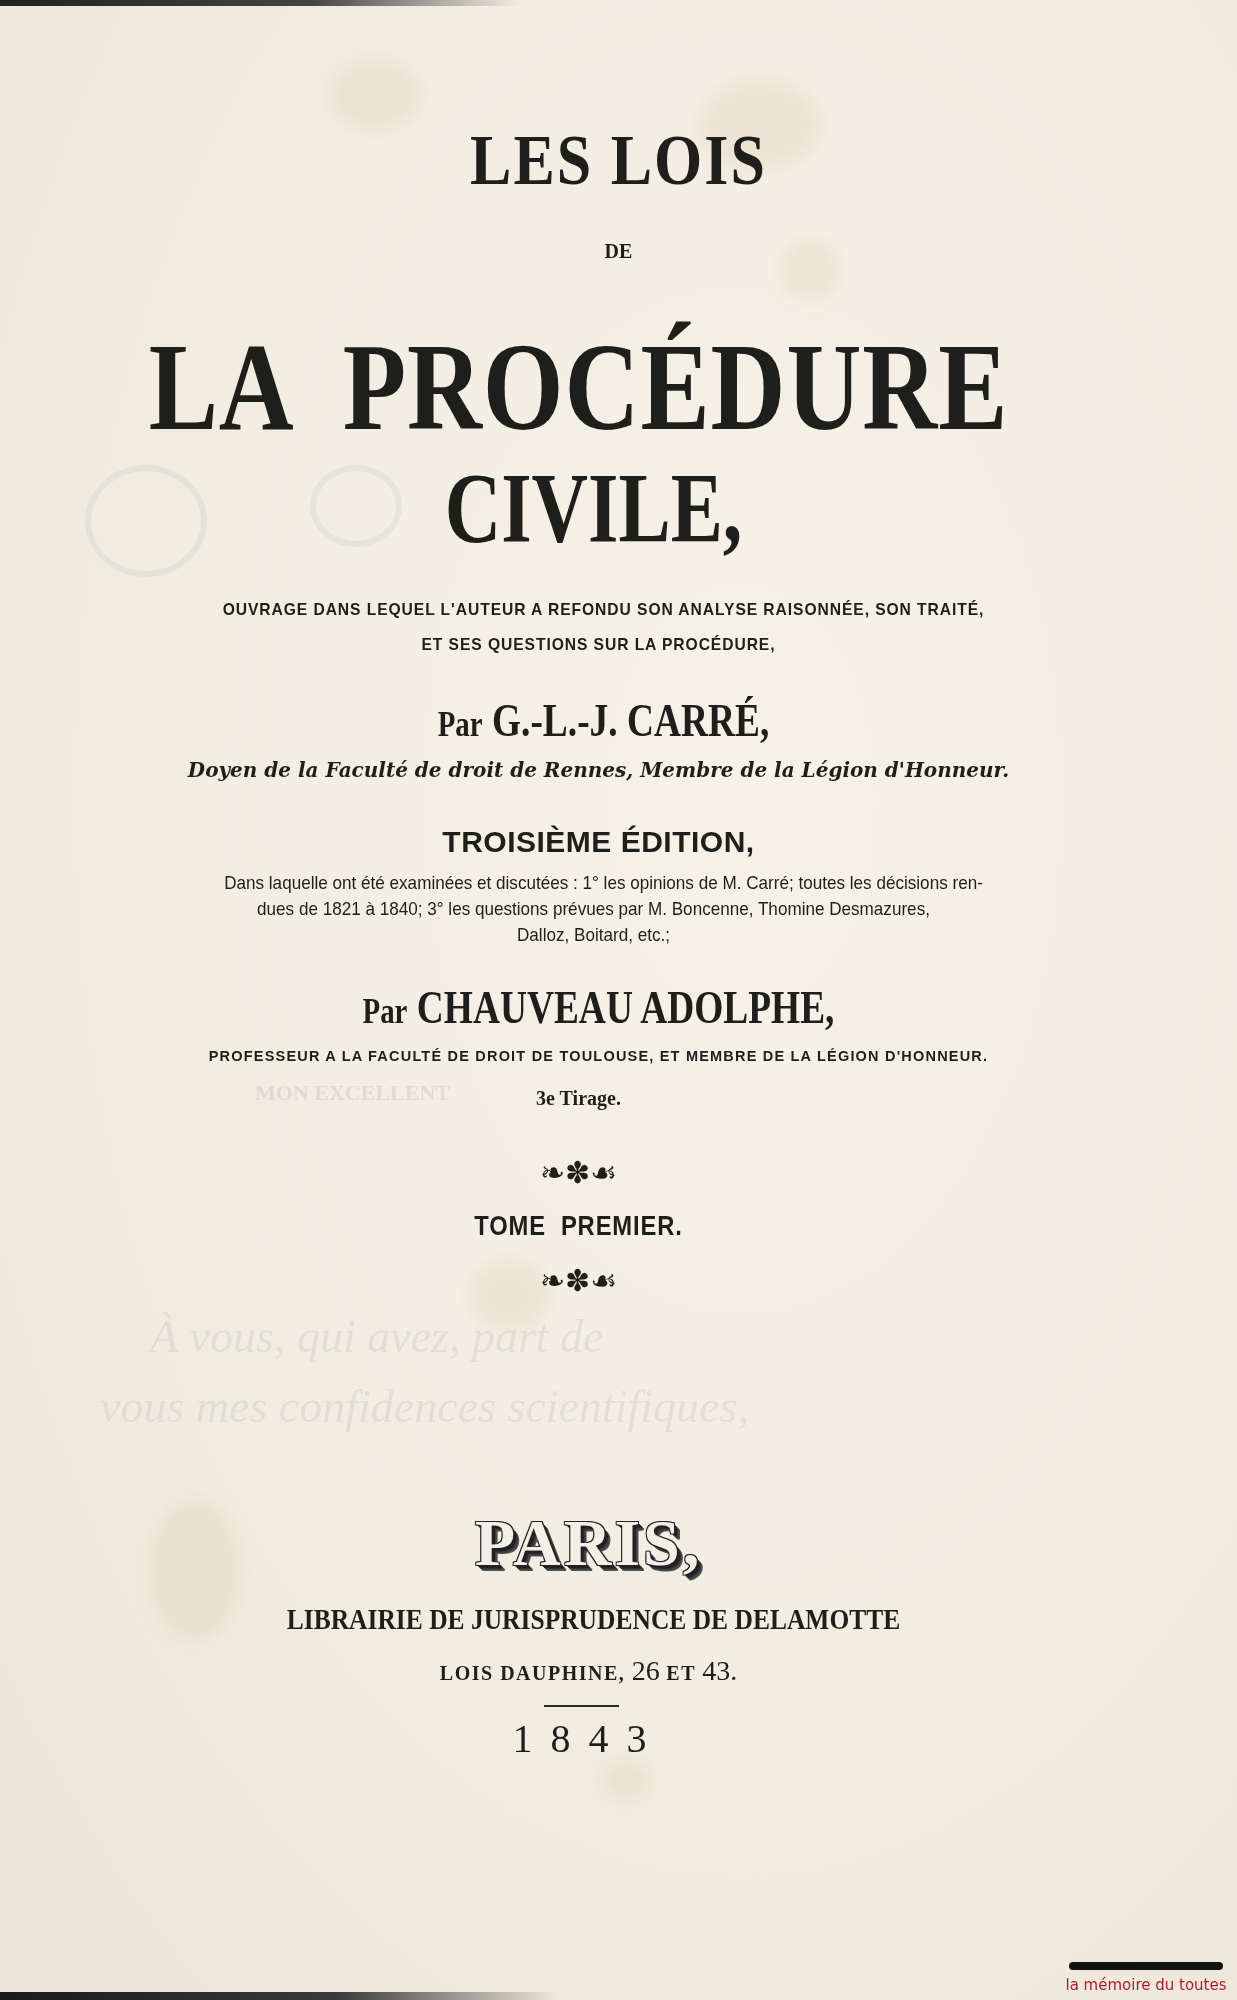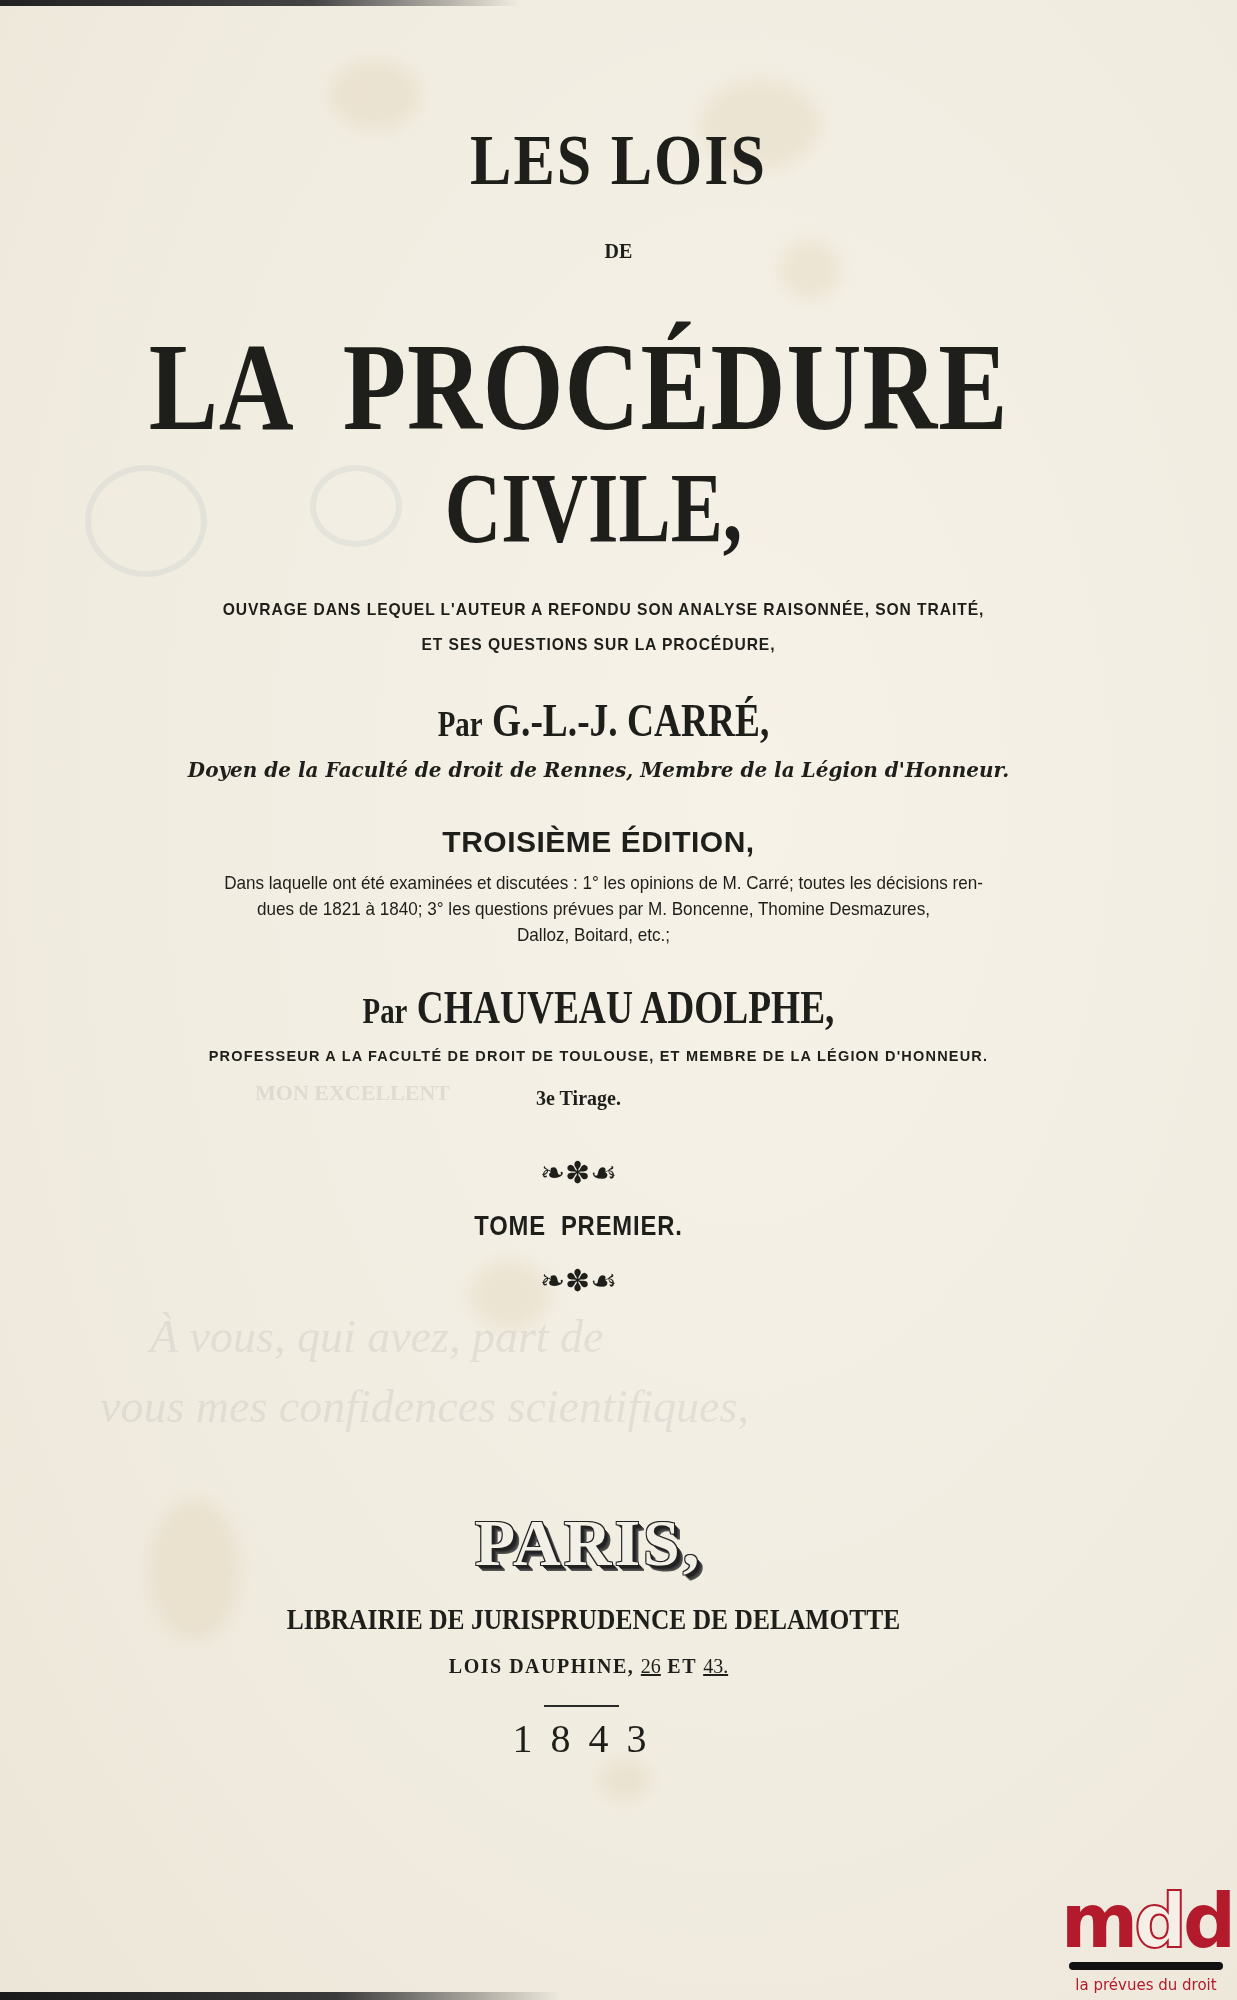--- a/index.html
+++ b/index.html
@@ -25,21 +25,21 @@
   .fraktur { font-family:"DejaVu Serif", serif; font-weight:bold; font-size:20px; font-style:italic; }
   .edition { font-family:"Liberation Sans",sans-serif; font-weight:bold; font-size:30px; letter-spacing:0.5px; }
   .body-txt { font-family:"Liberation Sans Narrow","Liberation Sans",sans-serif; font-size:19px; transform:scaleX(0.9); }
   .prof { font-family:"Liberation Sans",sans-serif; font-weight:bold; font-size:14.5px; letter-spacing:1.2px; }
   .tirage { font-weight:bold; font-size:20px; }
   .tome { font-family:"Liberation Sans",sans-serif; font-weight:bold; font-size:28px; letter-spacing:1px; transform:scaleX(0.85); }
   .paris { font-weight:bold; font-size:66px; color:#f2efe6; letter-spacing:3px;
     text-shadow: 1px 1px 0 #222, 2px 2px 0 #222, 3px 3px 0 #222, 4px 4px 0 #333, 5px 5px 0 #444, 6px 6px 0 #555, -1px -1px 0 #222, 1px -1px 0 #222, -1px 1px 0 #222; }
   .libr { font-weight:bold; font-size:30px; transform:scaleX(0.85); }
   .place { font-weight:bold; font-size:20px; letter-spacing:1.5px; }
-  .place .big { font-size:20px; font-weight:normal; letter-spacing:0;text-decoration:underline; }
+  .place .big { font-size:28px; font-weight:normal; letter-spacing:0; }
   .year { font-size:40px; letter-spacing:18px; }
   .rule { position:absolute; left:544px; top:1705px; width:75px; height:2px; background:#2a2a2a; }
   .ornament { position:absolute; left:0; width:1237px; text-align:center; }
   .ghost { position:absolute; color:rgba(80,90,110,0.10); font-style:italic; font-size:46px; white-space:nowrap; }
   .ghost-stamp { position:absolute; border:6px solid rgba(140,160,180,0.13); border-radius:50%; }
   .logo { position:absolute; right:6px; bottom:6px; width:170px; text-align:center; }
   .logo-mark { font-family:"DejaVu Sans",sans-serif; font-size:74px; font-weight:bold; color:#b31b2c; line-height:1; letter-spacing:-4px; }
   .logo-mark .hollow { color:#f4f0e8; -webkit-text-stroke:2px #b31b2c; }
   .logo-bar { height:8px; background:#111; border-radius:4px; margin:4px 8px 6px; }
   .logo-txt { font-family:"DejaVu Sans",sans-serif; font-size:15px; color:#b31b2c; }
@@ -98,18 +98,15 @@
 <div class="line place" style="top:1655px;left:-30px;">
   <span>LOIS DAUPHINE,</span>
   <span class="big">26</span>
   <span>ET</span>
   <span class="big">43.</span>
 </div>
 <div class="rule"></div>
 <div class="line year" style="top:1715px;left:-30px;">1843</div>
 
 <div class="logo">
-  <div class="logo-mark">
-    <span>m</span><span class="hollow">d</span><span>d</span>
-  </div>
   <div class="logo-bar"></div>
-  <div class="logo-txt">la prévues du droit</div>
+  <div class="logo-txt">la mémoire du toutes</div>
 </div>
 
 </body></html>

